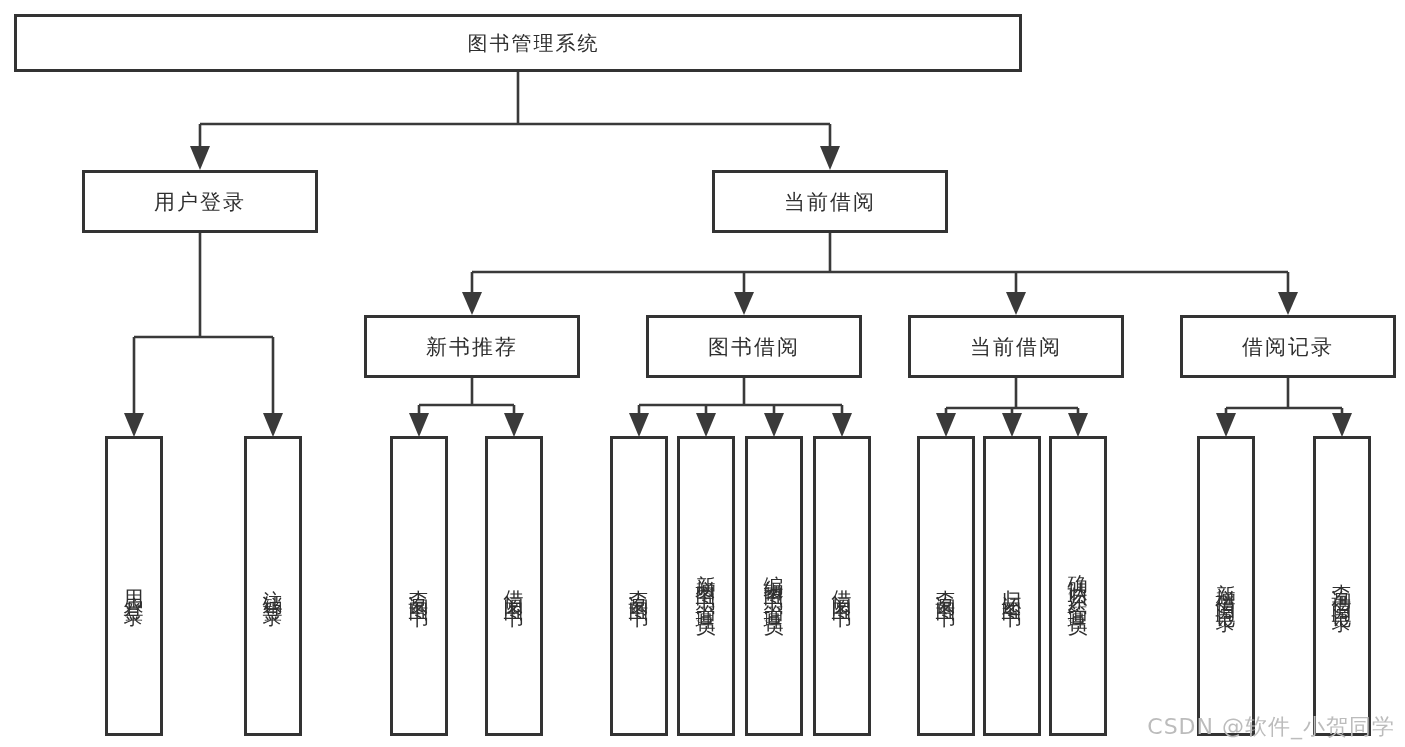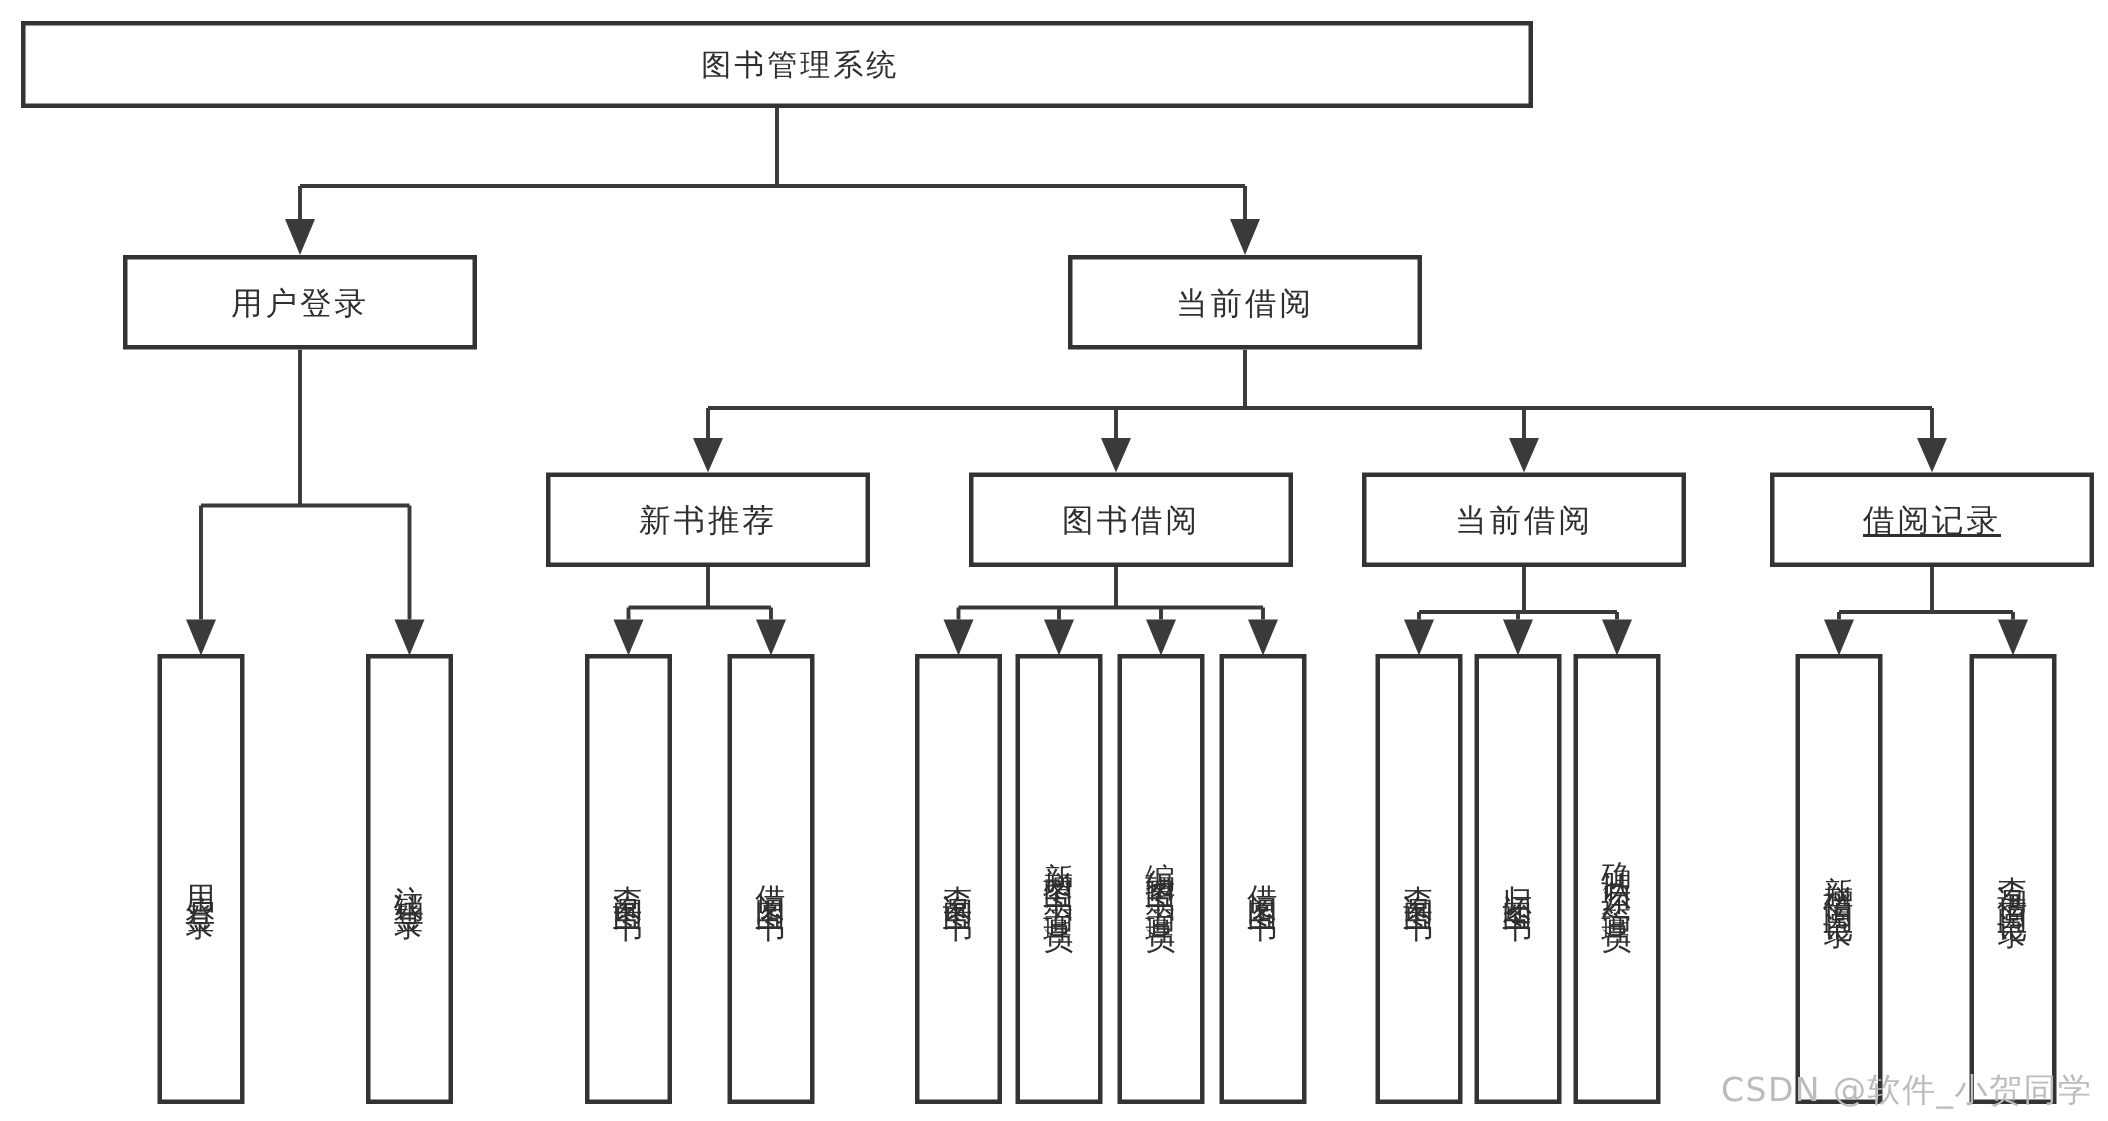--- a/index.html
+++ b/index.html
@@ -33,21 +33,21 @@
   
   .n-root{left:14px;top:14px;width:1008px;height:58px;font-size:20px;padding-left:31px;}
   
   .n-user-login{left:82px;top:170px;width:236px;height:63px;}
   .n-book-mgmt{left:712px;top:170px;width:236px;height:63px;}
   
   .lvl3{top:315px;width:216px;height:63px;}
   .n-newrec{left:364px;}
   .n-borrowing{left:636px;margin-left:10px;}
   .n-current{left:908px;text-align:right;}
-  .n-records{left:1180px;text-decoration:underline;}
+  .n-records{left:1180px;}
   
   .leaf{top:436px;width:58px;height:300px;}
   .n-ul1{left:105px;}
   .n-ul2{left:244px;}
   .n-d1{left:390px;}
   .n-d2{left:485px;}
   .n-e1{left:610px;}
   .n-e2{left:677px;}
   .n-e3{left:745px;}
   .n-e4{left:813px;}

